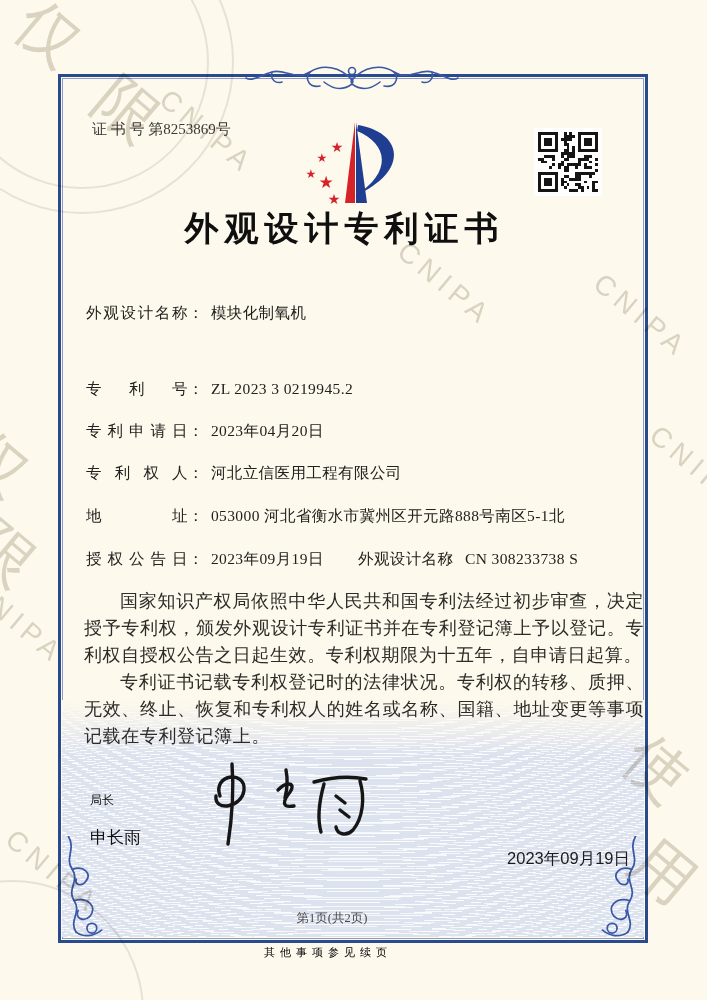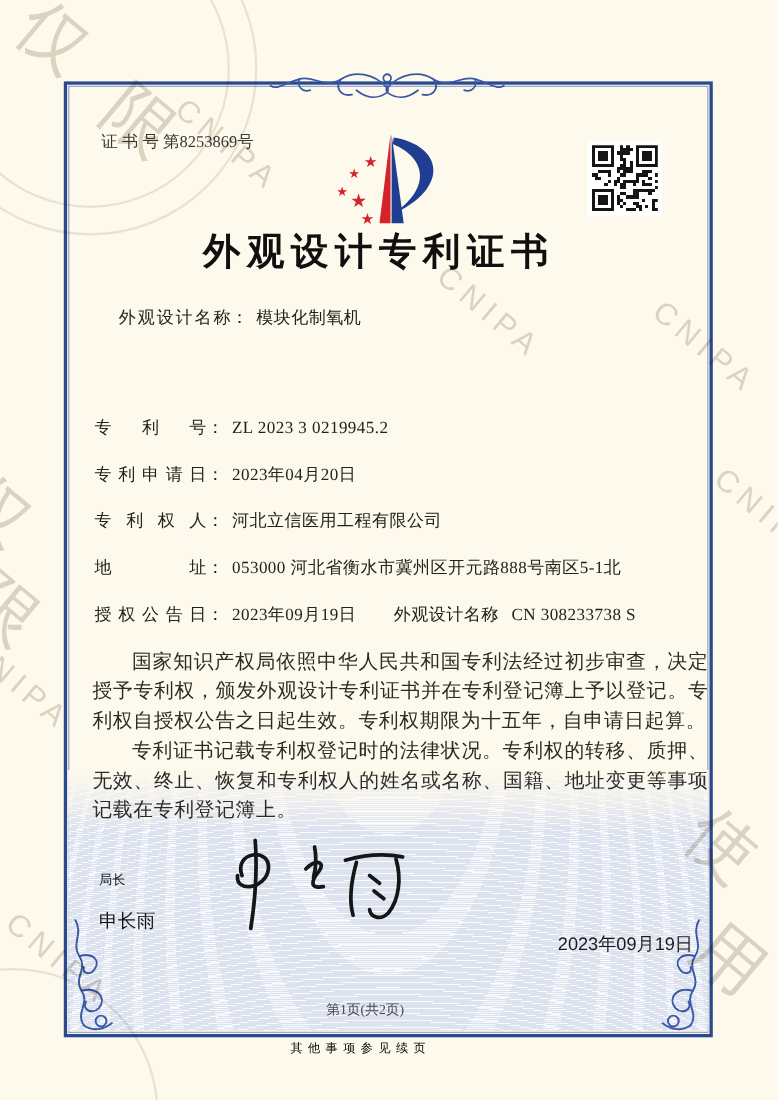--- a/index.html
+++ b/index.html
@@ -240,21 +240,21 @@
         <rect x="15" y="1" width="5" height="5" fill="#ffffff"></rect>
         <rect x="16" y="2" width="3" height="3" fill="#151515"></rect>
         <rect x="0" y="14" width="7" height="7" fill="#151515"></rect>
         <rect x="1" y="15" width="5" height="5" fill="#ffffff"></rect>
         <rect x="2" y="16" width="3" height="3" fill="#151515"></rect>
       </svg>
   </div>
 
   <div class="abs title">外观设计专利证书</div>
 
-  <div class="abs row" style="top:279px;margin-left:22px;">
+  <div class="abs row" style="top:303px;">
     <span class="flabel">外观设计名称</span><span>：</span><span class="fval">模块化制氧机</span>
   </div>
   <div class="abs row" style="top:379px;">
     <span class="flabel">专利号</span><span>：</span><span class="fval">ZL 2023 3 0219945.2</span>
   </div>
   <div class="abs row" style="top:421px;">
     <span class="flabel">专利申请日</span><span>：</span><span class="fval">2023年04月20日</span>
   </div>
   <div class="abs row" style="top:463px;">
     <span class="flabel">专利权人</span><span>：</span><span class="fval">河北立信医用工程有限公司</span>

